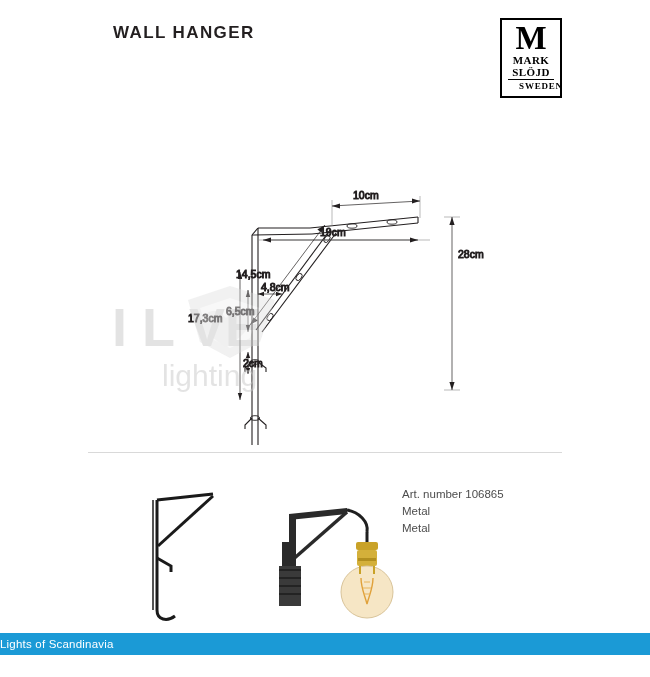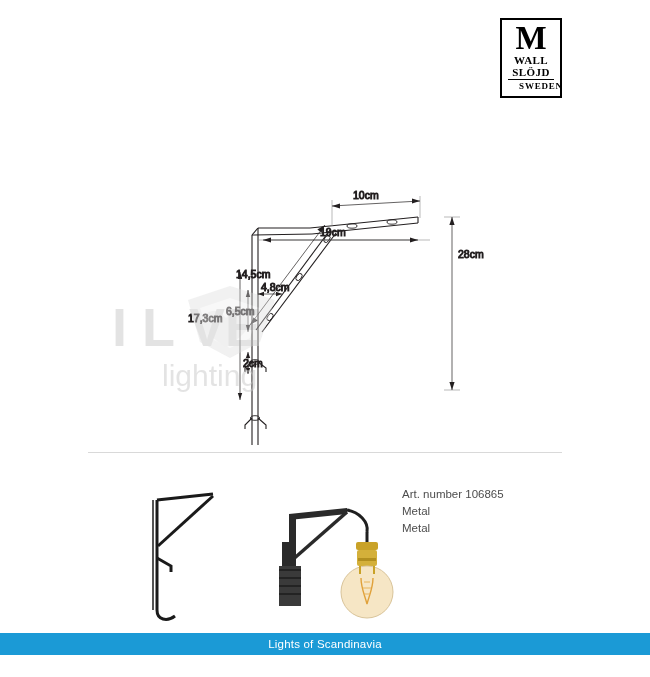--- a/index.html
+++ b/index.html
@@ -133,42 +133,43 @@
     top: 633px;
     width: 650px;
     height: 22px;
     background: #1b9ad6;
   }
   .footer-text {
     position: absolute;
     left: 0;
     top: 634px;
     width: 650px;
-    text-align: center;
+    text-align: left;
     font-size: 11.5px;
     color: #ffffff;
     line-height: 20px;
     letter-spacing: 0.2px;
   }
 
   .dim-label {
     font-family: "Liberation Sans", sans-serif;
     font-size: 10.5px;
     fill: #231f20;
   }
 </style>
 </head>
 <body>
 
 <div class="sheet">
 
+  <div class="title">WALL HANGER</div>
 
   <div class="logo-box">
     <div class="logo-m">M</div>
-    <div class="logo-word">WALL</div>
+    <div class="logo-word">MARK</div>
     <div class="logo-word">SLÖJD</div>
     <div class="logo-rule"></div>
     <div class="logo-sweden">SWEDEN</div>
   </div>
 
   <div class="drawing">
     <svg width="650" height="345" viewBox="0 0 650 345" xmlns="http://www.w3.org/2000/svg">
       <g stroke="#231f20" fill="none" stroke-width="1">
 
         <path d="M252,135 L252,300" stroke-width="1.1"></path>

